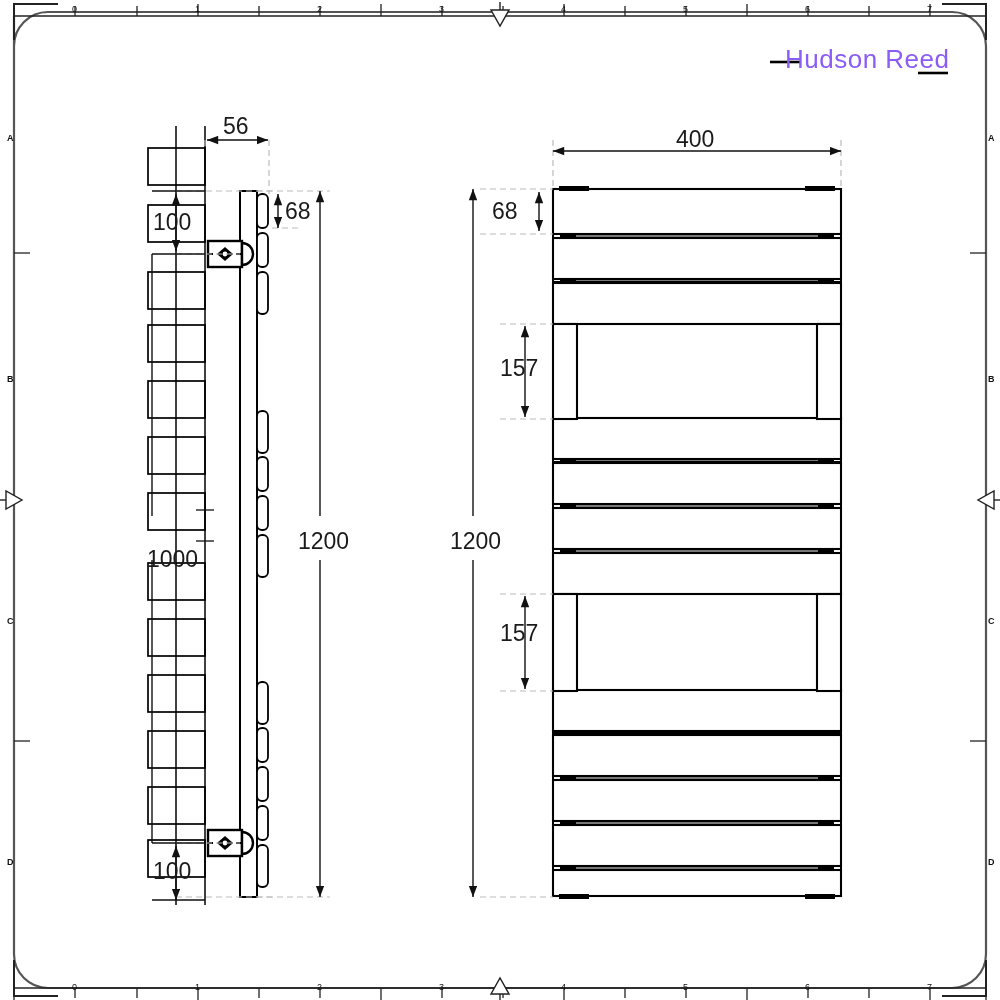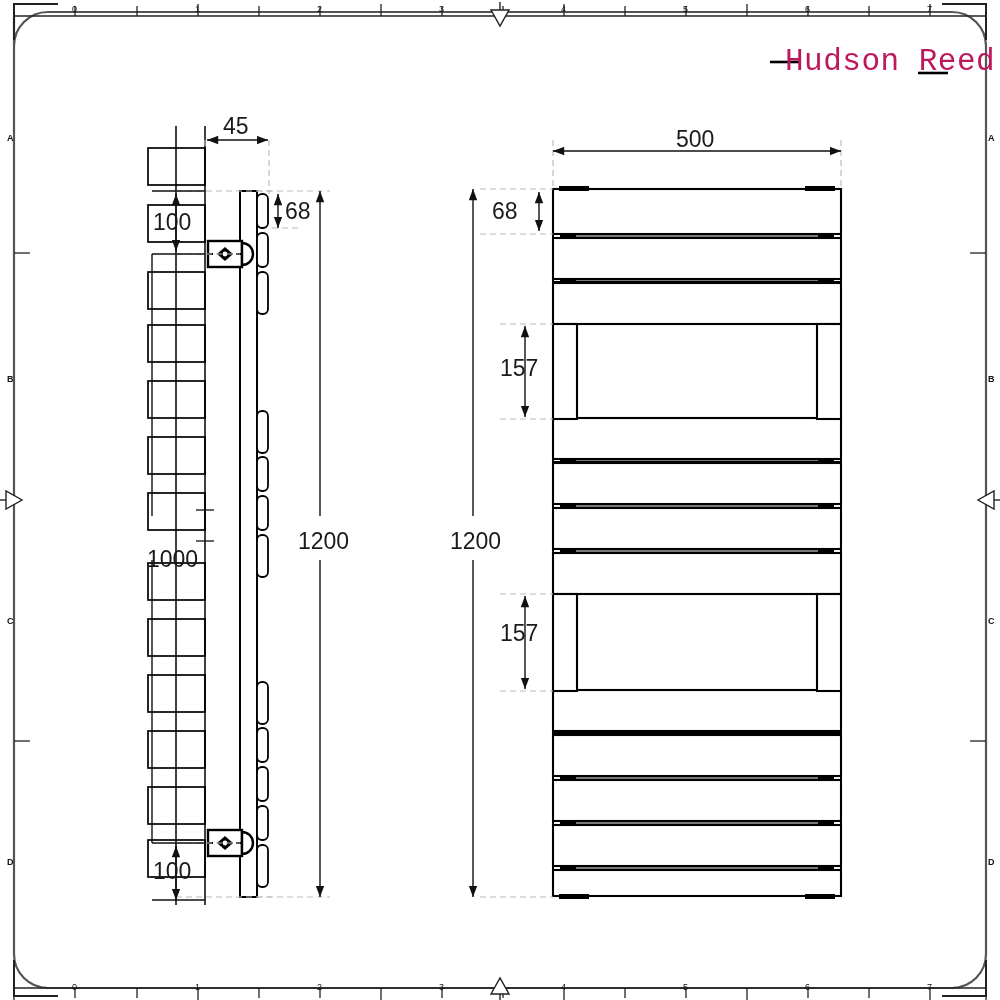--- a/index.html
+++ b/index.html
@@ -3,21 +3,21 @@
 <meta charset="utf-8">
 <style>
   html,body{margin:0;padding:0;background:#ffffff;}
   body{width:1000px;height:1000px;font-family:"Liberation Sans",sans-serif;color:#000;}
   #stage{position:relative;width:1000px;height:1000px;overflow:hidden;background:#fff;}
   #stage svg{position:absolute;left:0;top:0;}
   .txt{position:absolute;font-family:"Liberation Sans",sans-serif;color:#1a1a1a;white-space:nowrap;}
   .dim{font-size:23px;letter-spacing:0px;}
   .ruler-num{font-size:9px;color:#111;}
   .row-letter{font-size:9px;font-weight:bold;color:#111;}
-  .brand{position:absolute;font-family:Liberation Mono, monospace;font-size:31px;color:#be185d;letter-spacing:0.5px;}
+  .brand{position:absolute;font-family:Liberation Sans, sans-serif;font-size:26px;color:#8b5cf6;letter-spacing:0.5px;}
 </style>
 </head>
 <body>
 
 <div id="stage">
 
   <svg width="1000" height="1000" viewBox="0 0 1000 1000">
     <defs>
       <marker id="arrEnd" markerWidth="9" markerHeight="9" refX="8" refY="3" orient="auto">
         <path d="M0,0 L8,3 L0,6 z" fill="#111"></path>
@@ -333,28 +333,28 @@
 
       <g stroke="#111" stroke-width="1.4">
         <line x1="473" y1="189" x2="473" y2="516" marker-start="url(#arrStart)"></line>
         <line x1="473" y1="560" x2="473" y2="897" marker-end="url(#arrEnd)"></line>
       </g>
     </g>
   </svg>
 
   <div class="brand" style="left:785px;top:44px;">Hudson Reed</div>
 
-  <div class="txt dim" style="left:223px;top:113px;">45</div>
+  <div class="txt dim" style="left:223px;top:113px;">56</div>
   <div class="txt dim" style="left:153px;top:209px;">100</div>
   <div class="txt dim" style="left:153px;top:858px;">100</div>
   <div class="txt dim" style="left:147px;top:517px;margin-top:29px;">1000</div>
   <div class="txt dim" style="left:285px;top:198px;">68</div>
   <div class="txt dim" style="left:298px;top:528px;">1200</div>
 
-  <div class="txt dim" style="left:676px;top:126px;">500</div>
+  <div class="txt dim" style="left:676px;top:126px;">400</div>
   <div class="txt dim" style="left:492px;top:198px;">68</div>
   <div class="txt dim" style="left:500px;top:355px;">157</div>
   <div class="txt dim" style="left:500px;top:620px;">157</div>
   <div class="txt dim" style="left:450px;top:528px;">1200</div>
 
   <div class="txt ruler-num" style="left:72px;top:4px;">0</div>
   <div class="txt ruler-num" style="left:195px;top:4px;">1</div>
   <div class="txt ruler-num" style="left:317px;top:4px;">2</div>
   <div class="txt ruler-num" style="left:439px;top:4px;">3</div>
   <div class="txt ruler-num" style="left:561px;top:4px;">4</div>

